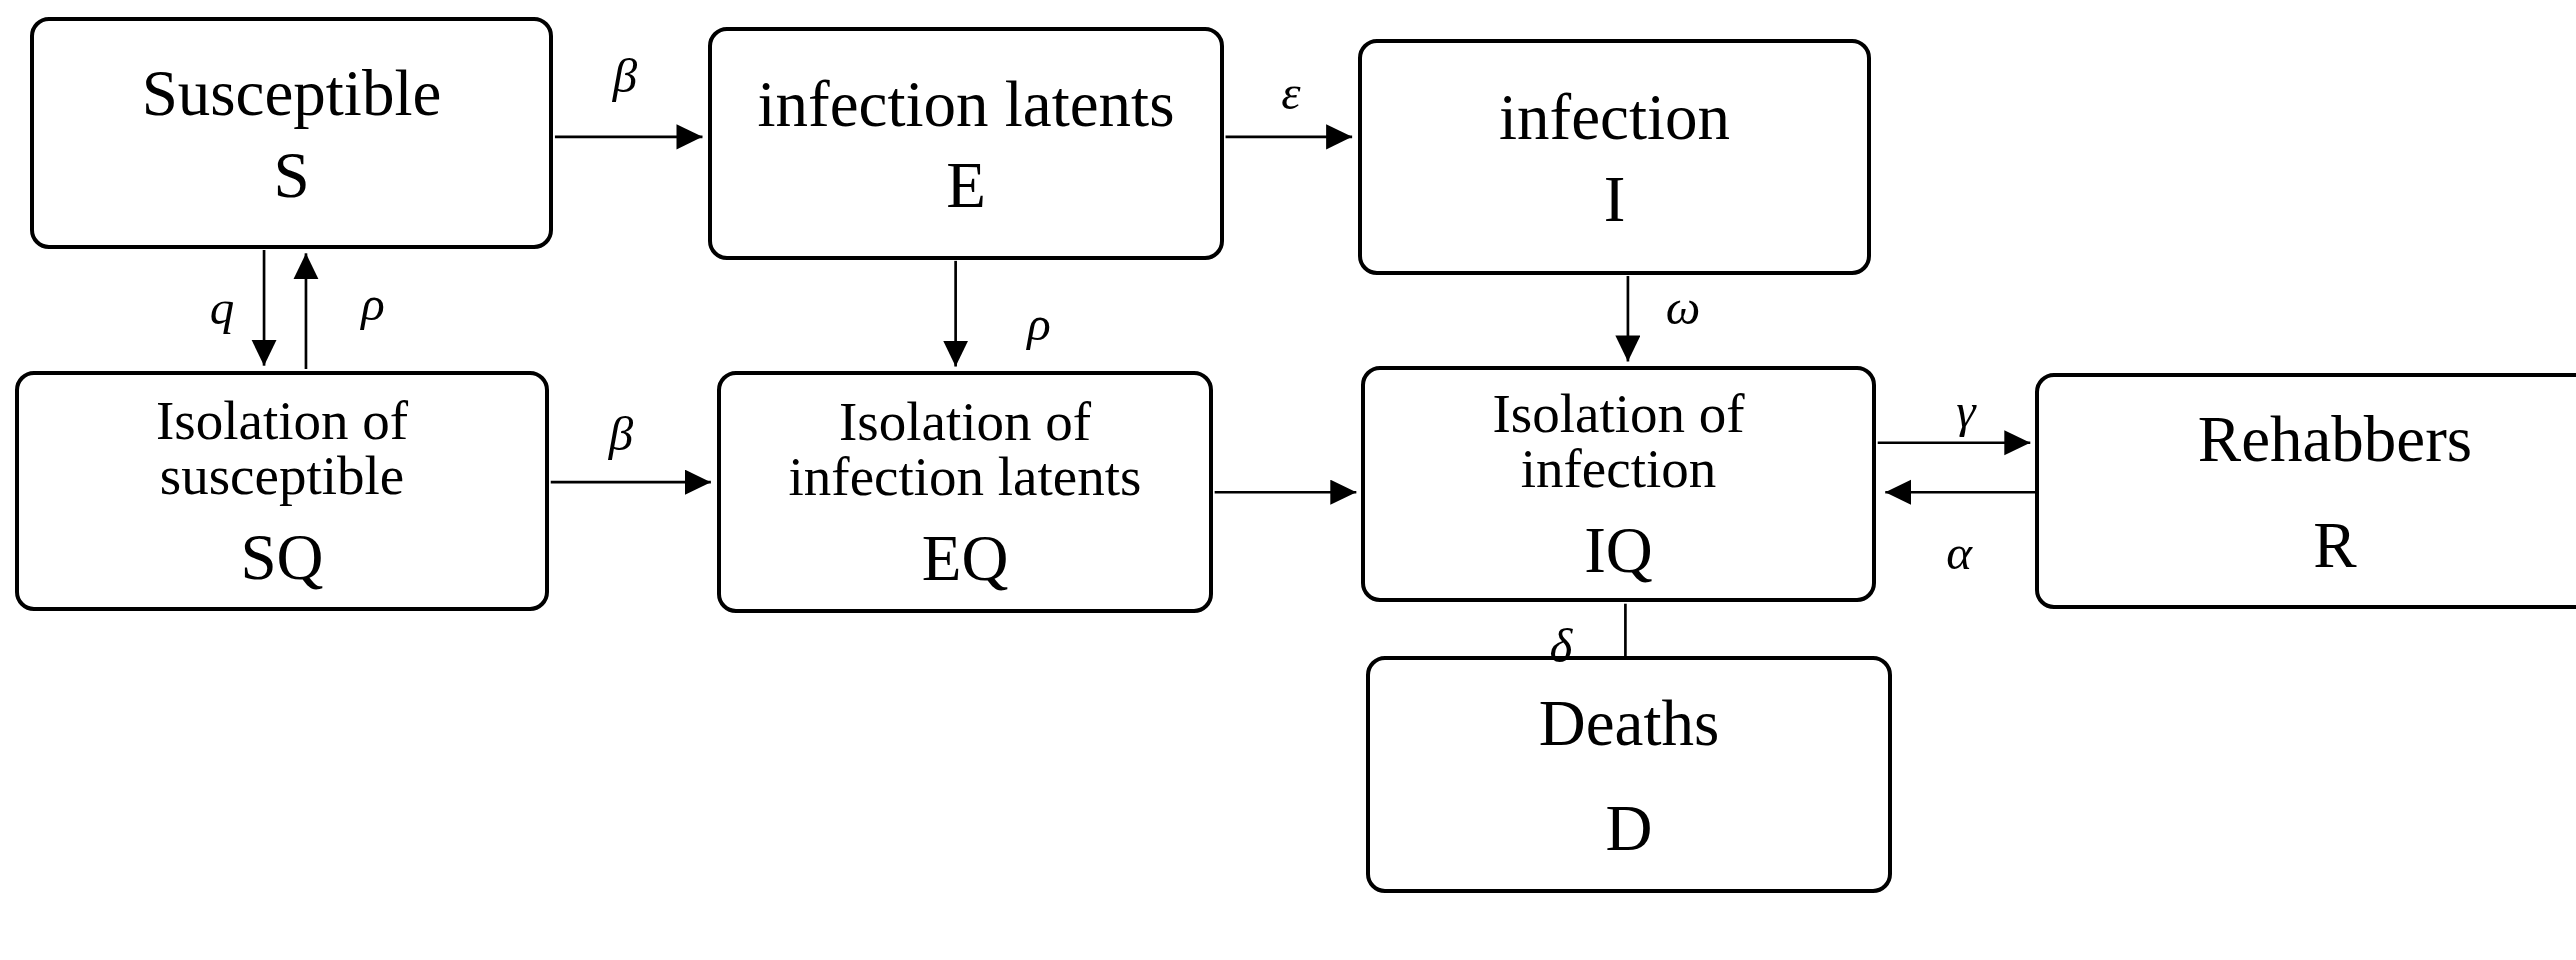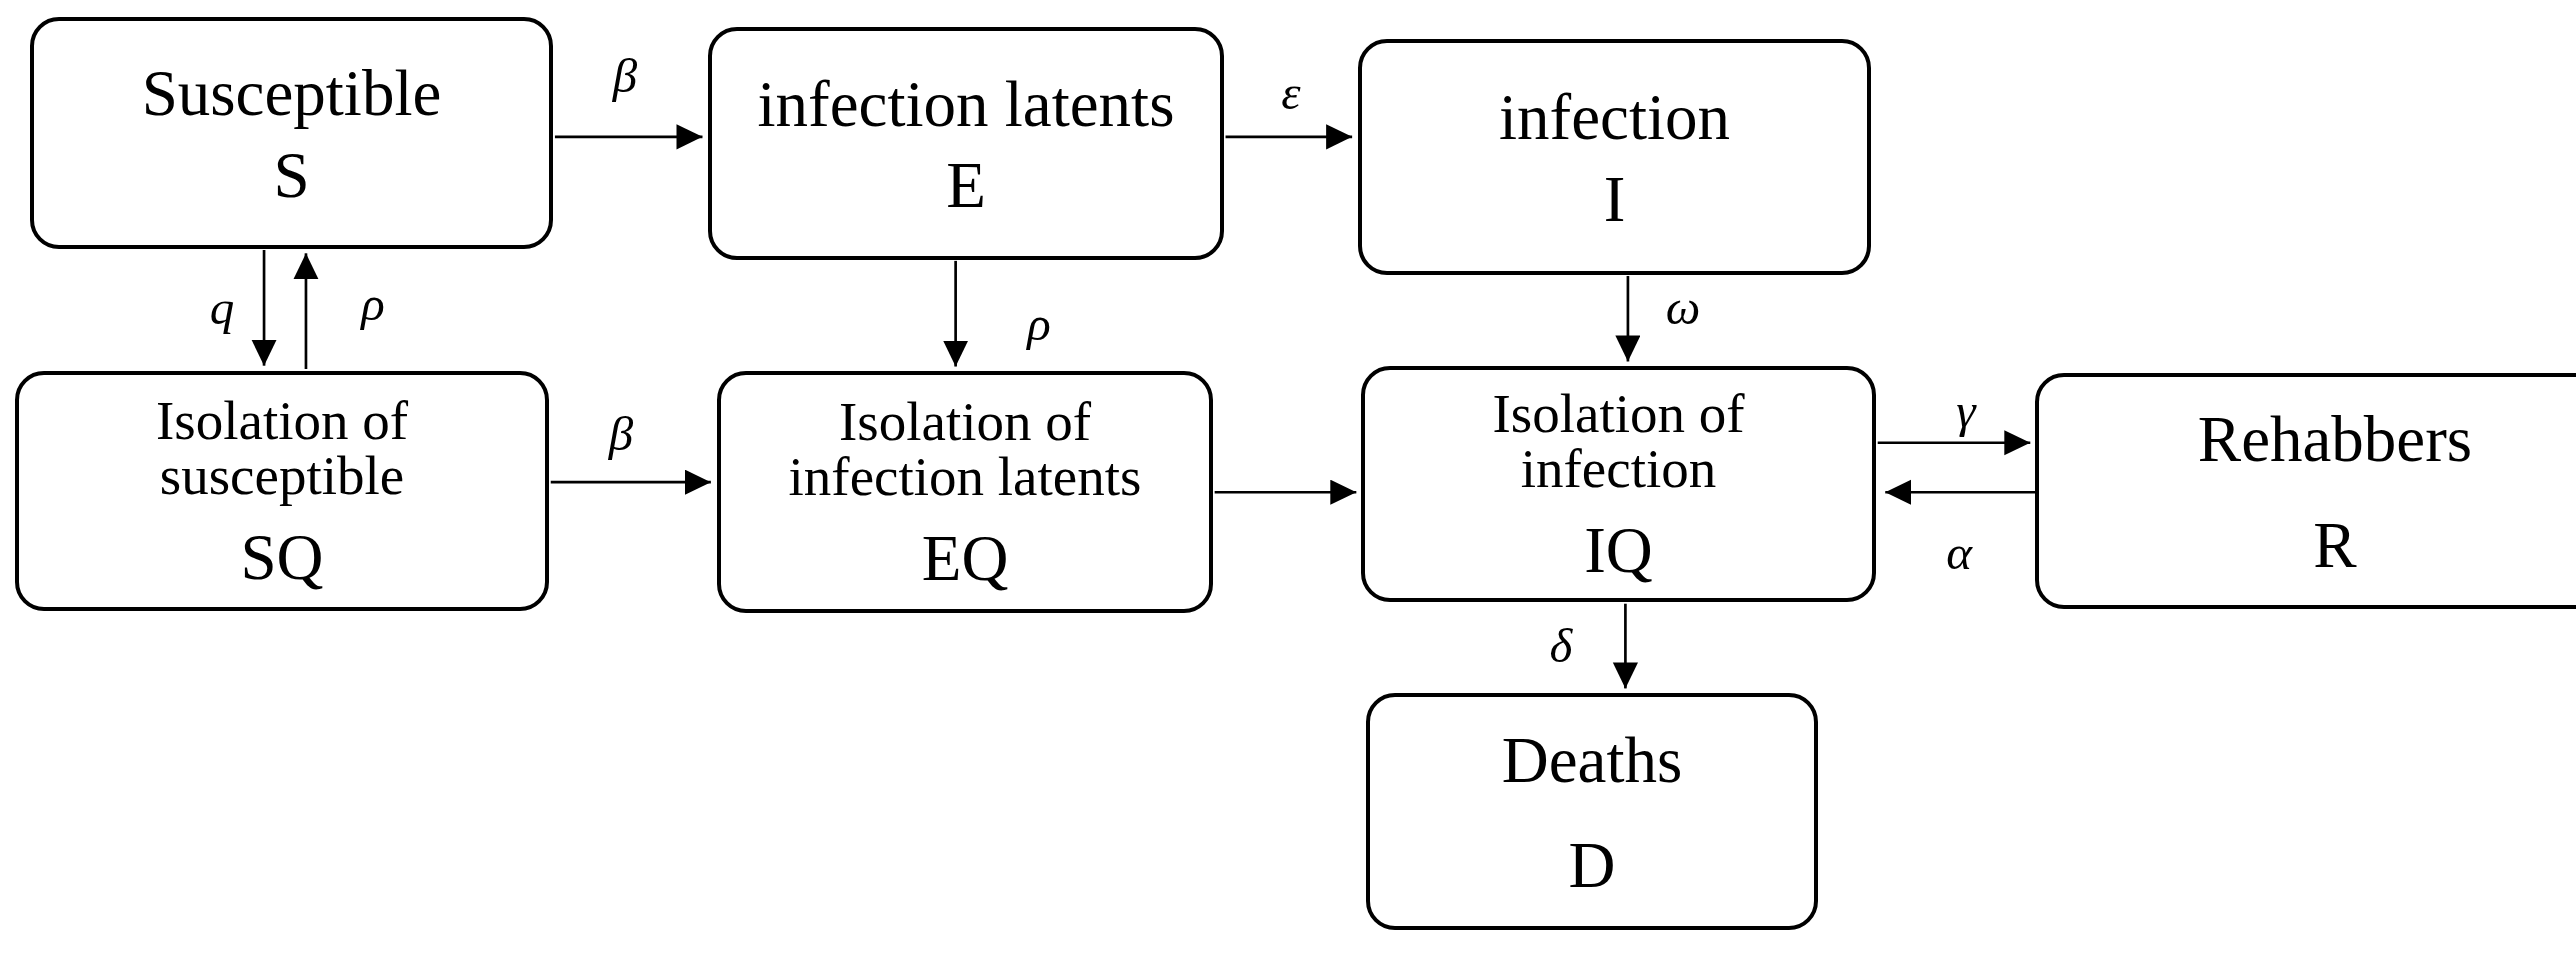--- a/index.html
+++ b/index.html
@@ -24,21 +24,21 @@
     pointer-events: none;
   }
   .arrows line {
     stroke: #000000;
     stroke-width: 3.2;
   }
   .node {
     position: absolute;
     box-sizing: border-box;
     border: 4.2px solid #000000;
-    border-radius: 29px;
+    border-radius: 19px;
     background: #ffffff;
     display: flex;
     flex-direction: column;
     align-items: center;
     justify-content: center;
     text-align: center;
   }
   .nline { white-space: nowrap; }
   .r1 .nline { font-size: 65px; line-height: 1.1; }
   .r1 .nsym  { font-size: 65px; line-height: 1.0; margin-top: 13.4px; }
@@ -123,21 +123,21 @@
     <div class="nsym">IQ</div>
   </div>
 
   <div class="node r1 wide-gap" style="left:2035px;top:373px;width:600px;height:236px">
     <div class="nlines">
       <div class="nline">Rehabbers</div>
     </div>
     <div class="nsym">R</div>
   </div>
 
-  <div class="node r1 wide-gap" style="left:1366px;top:693px;width:452px;height:237px">
+  <div class="node r1 wide-gap" style="left:1366px;top:656px;width:526px;height:237px">
     <div class="nlines">
       <div class="nline">Deaths</div>
     </div>
     <div class="nsym">D</div>
   </div>
 
   <div class="elabel" style="left:625px;top:75px">β</div>
   <div class="elabel" style="left:1291px;top:92px">ε</div>
   <div class="elabel" style="left:222px;top:307px">q</div>
   <div class="elabel" style="left:373px;top:303px">ρ</div>

